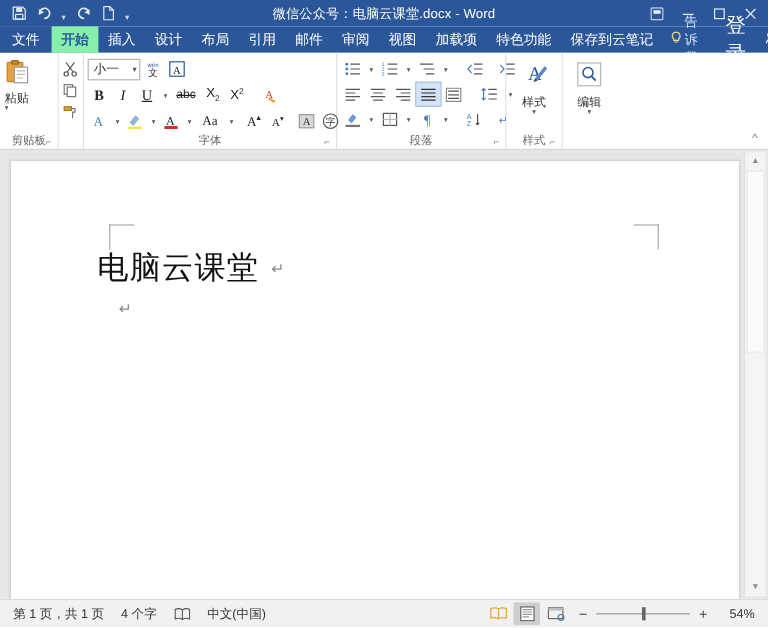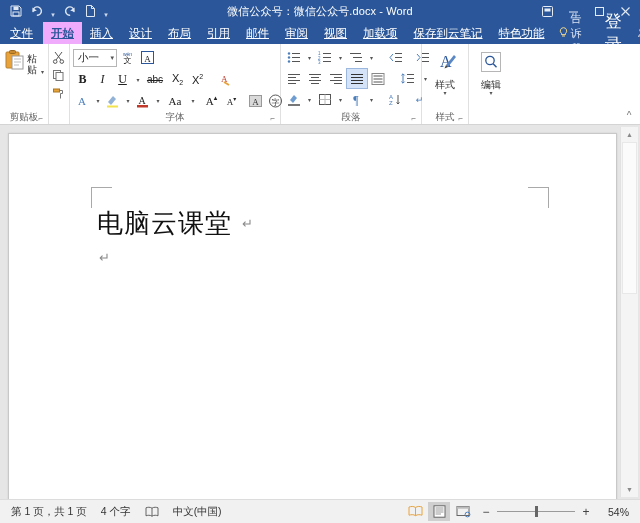--- a/index.html
+++ b/index.html
@@ -55,25 +55,24 @@
   .tabstrip {
     height: 22px; background: #2b579a;
     display: flex; align-items: stretch;
     flex: none; position: relative;
   }
   .tab {
     padding: 0 8px;
     display: flex; align-items: center;
     color: #ffffff; font-size: 11.5px;
     white-space: nowrap;
-    text-decoration: underline;
   }
   .tab.file { background: #2b579a; padding: 0 10px; }
   .tab.active {
-    background: #f0abfc; color: #2b579a; font-weight: bold;
+    background: #86efac; color: #2b579a; font-weight: bold;
   }
   .tell-me {
     display: flex; align-items: center; gap: 3px;
     color: #d7e1f2; font-size: 11px; padding: 0 6px;
   }
   .tab-right { margin-left: auto; display: flex; align-items: stretch; }
   .signin { display:flex; align-items:center; padding:0 8px; color:#fff; font-size:17px; }
   .share {
     display: flex; align-items: center; gap: 3px;
     padding: 0 8px; color: #ffffff; font-size: 11.5px;
@@ -102,22 +101,22 @@
   }
   .launcher {
     position: absolute; right: 3px; bottom: 1px;
     width: 9px; height: 9px; color: #888; font-size: 8px;
     display: flex; align-items: center; justify-content: center;
   }
 
   
   .g-clip { width: 48px; }
   .paste-btn {
-    width: 44px; display: flex; flex-direction: row;
-    align-items: flex-end; gap: 1px; padding-top: 2px;
+    width: 44px; display: flex; flex-direction: column;
+    align-items: flex-start; gap: 1px; padding-top: 2px;
   }
   .paste-label { font-size: 10px; color: #333; line-height: 11px; }
   .mini-caret { font-size: 6px; color: #555; line-height: 5px; }
   .clip-side { display: flex; flex-direction: column; gap: 1px; padding-top:1px;}
   .clip-side .ic { width: 17px; height: 17px; display:flex; align-items:center; justify-content:center; }
 
   
   .g-font { width: 210px; }
   .frow { display: flex; align-items: center; gap: 1px; height: 21px; }
   .frow.r1 { padding-bottom: 1px; }
@@ -185,21 +184,21 @@
     background: #ffffff;
     border: 1px solid #c8c8c8;
     box-shadow: 0 0 2px rgba(0,0,0,0.10);
   }
   .margin-mark {
     position: absolute; width: 20px; height: 20px;
   }
   .mm-tl { left: 82px; top: 53px; border-left: 1px solid #a9a9a9; border-top: 1px solid #a9a9a9; }
   .mm-tr { left: 519px; top: 53px; border-right: 1px solid #a9a9a9; border-top: 1px solid #a9a9a9; }
   .doc-line {
-    position: absolute; left: 88px; top: 72px;
+    position: absolute; left: 72px; top: 72px;
     font-family: "Liberation Serif", serif;
     font-size: 26px; color: #111; white-space: nowrap;
     letter-spacing: 1px;
   }
   .pilcrow {
     color: #8a8a8a; font-size: 13px;
     font-family: "Liberation Serif", serif;
     margin-left: 10px; vertical-align: 4px;
   }
   .doc-line2 {
@@ -285,21 +284,21 @@
       </div>
       <div class="qat-btn">
         <svg width="11" height="12" viewBox="0 0 11 12">
             <path d="M1.5 0.5h5l3 3v8h-8z" fill="none" stroke="#dfe7f3" stroke-width="1"></path>
             <path d="M6.5 0.5v3h3" fill="none" stroke="#dfe7f3" stroke-width="1"></path>
           </svg>
       </div>
       <div class="qat-caret">▾</div>
     </div>
 
-    <div class="title-text">微信公众号：微信公众号.docx - Word</div>
+    <div class="title-text">微信公众号：电脑云课堂.docx - Word</div>
 
     <div class="wincontrols">
       <div class="wc">
         <svg width="11" height="11" viewBox="0 0 11 11">
             <rect x="0.5" y="0.5" width="10" height="10" rx="1" fill="none" stroke="#e6ecf6"></rect>
             <rect x="2.5" y="2.5" width="6" height="3" fill="#e6ecf6"></rect>
           </svg>
       </div>
       <div class="wc">
         <svg width="11" height="11" viewBox="0 0 11 11">
@@ -324,22 +323,22 @@
     <div class="tab file">文件</div>
     <div class="tab active">开始</div>
     <div class="tab">插入</div>
     <div class="tab">设计</div>
     <div class="tab">布局</div>
     <div class="tab">引用</div>
     <div class="tab">邮件</div>
     <div class="tab">审阅</div>
     <div class="tab">视图</div>
     <div class="tab">加载项</div>
+    <div class="tab">特色功能</div>
     <div class="tab">保存到云笔记</div>
-    <div class="tab">特色功能</div>
     <div class="tell-me">
       <span>
         <svg width="9" height="11" viewBox="0 0 9 11">
             <path d="M4.5 0.7a3.2 3.2 0 0 0-2 5.7v1.2h4V6.4a3.2 3.2 0 0 0-2-5.7z" fill="none" stroke="#f3d98a" stroke-width="1"></path>
             <line x1="3" y1="9" x2="6" y2="9" stroke="#f3d98a" stroke-width="1"></line>
           </svg>
       </span>
       <span>告诉我...</span>
     </div>
     <div class="tab-right">

